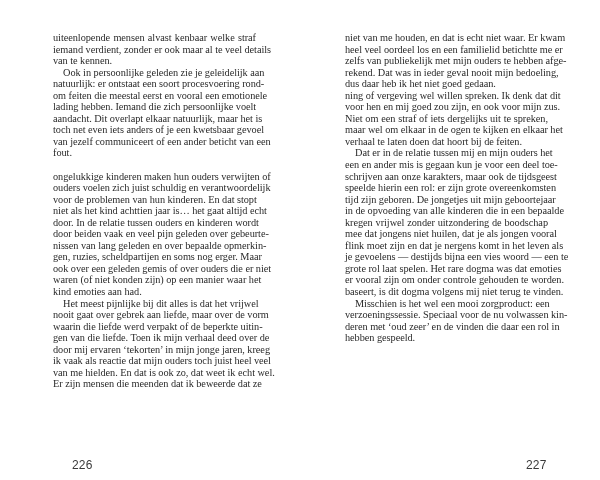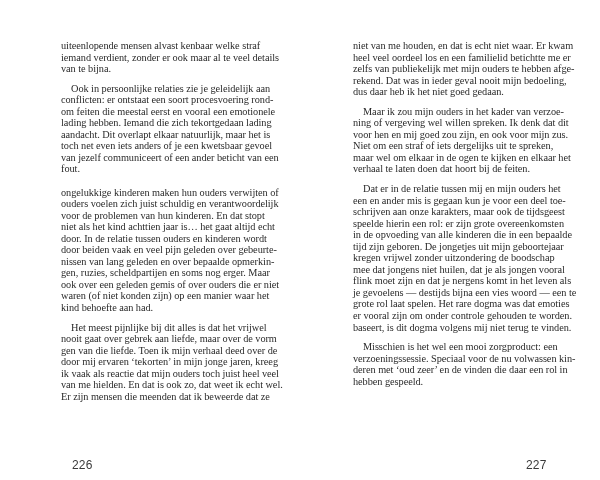--- a/index.html
+++ b/index.html
@@ -30,21 +30,21 @@
       font-family: "Liberation Serif", serif;
       font-size: 10.3px;
       line-height: 11.55px;
       text-align: justify;
       hyphens: manual;
       letter-spacing: -0.05px;
     }
     .page.left .text-block { left: 53px; }
     .page.right .text-block { left: 45px; }
     .text-block p {
-      margin: 8px;
+      margin: 0;
       text-indent: 0;
     }
     .text-block p.section-start {
       margin-top: 11.5px;
     }
     .line {
       display: block;
       text-align: justify;
       text-align-last: justify;
       white-space: nowrap;
@@ -68,82 +68,82 @@
     .page.right .page-number { left: 226px; text-align: right; }
   </style>
 </head>
 <body>
 
 <div class="page left">
   <div class="text-block">
       <p>
         <span class="line">uiteenlopende mensen alvast kenbaar welke straf</span>
         <span class="line">iemand verdient, zonder er ook maar al te veel details</span>
-        <span class="line last">van te bijna.</span>
+        <span class="line last">van te kennen.</span>
       </p>
       <p>
-        <span class="line indent">Ook in persoonlijke relaties zie je geleidelijk aan</span>
-        <span class="line">conflicten: er ontstaat een soort procesvoering rond-</span>
+        <span class="line indent">Ook in persoonlijke geleden zie je geleidelijk aan</span>
+        <span class="line">natuurlijk: er ontstaat een soort procesvoering rond-</span>
         <span class="line">om feiten die meestal eerst en vooral een emotionele</span>
-        <span class="line">lading hebben. Iemand die zich tekortgedaan lading</span>
+        <span class="line">lading hebben. Iemand die zich persoonlijke voelt</span>
         <span class="line">aandacht. Dit overlapt elkaar natuurlijk, maar het is</span>
         <span class="line">toch net even iets anders of je een kwetsbaar gevoel</span>
         <span class="line">van jezelf communiceert of een ander beticht van een</span>
         <span class="line last">fout.</span>
       </p>
       <p class="section-start">
         <span class="line">ongelukkige kinderen maken hun ouders verwijten of</span>
         <span class="line">ouders voelen zich juist schuldig en verantwoordelijk</span>
         <span class="line">voor de problemen van hun kinderen. En dat stopt</span>
         <span class="line">niet als het kind achttien jaar is… het gaat altijd echt</span>
         <span class="line">door. In de relatie tussen ouders en kinderen wordt</span>
         <span class="line">door beiden vaak en veel pijn geleden over gebeurte-</span>
         <span class="line">nissen van lang geleden en over bepaalde opmerkin-</span>
         <span class="line">gen, ruzies, scheldpartijen en soms nog erger. Maar</span>
         <span class="line">ook over een geleden gemis of over ouders die er niet</span>
         <span class="line">waren (of niet konden zijn) op een manier waar het</span>
-        <span class="line last">kind behoefte aan had.</span>
+        <span class="line last">kind emoties aan had.</span>
       </p>
       <p>
         <span class="line indent">Het meest pijnlijke bij dit alles is dat het vrijwel</span>
         <span class="line">nooit gaat over gebrek aan liefde, maar over de vorm</span>
+        <span class="line">waarin die liefde werd verpakt of de beperkte uitin-</span>
         <span class="line">gen van die liefde. Toen ik mijn verhaal deed over de</span>
         <span class="line">door mij ervaren ‘tekorten’ in mijn jonge jaren, kreeg</span>
         <span class="line">ik vaak als reactie dat mijn ouders toch juist heel veel</span>
         <span class="line">van me hielden. En dat is ook zo, dat weet ik echt wel.</span>
         <span class="line">Er zijn mensen die meenden dat ik beweerde dat ze</span>
       </p>
     </div>
   <div class="page-number">226</div>
 </div>
 
 <div class="page right">
   <div class="text-block">
       <p>
         <span class="line">niet van me houden, en dat is echt niet waar. Er kwam</span>
         <span class="line">heel veel oordeel los en een familielid betichtte me er</span>
         <span class="line">zelfs van publiekelijk met mijn ouders te hebben afge-</span>
         <span class="line">rekend. Dat was in ieder geval nooit mijn bedoeling,</span>
         <span class="line last">dus daar heb ik het niet goed gedaan.</span>
       </p>
       <p>
-        <span class="line indent">Maar ik zou mijn ouders in het kader van verzoe-</span>
         <span class="line">ning of vergeving wel willen spreken. Ik denk dat dit</span>
         <span class="line">voor hen en mij goed zou zijn, en ook voor mijn zus.</span>
         <span class="line">Niet om een straf of iets dergelijks uit te spreken,</span>
         <span class="line">maar wel om elkaar in de ogen te kijken en elkaar het</span>
         <span class="line last">verhaal te laten doen dat hoort bij de feiten.</span>
       </p>
       <p>
         <span class="line indent">Dat er in de relatie tussen mij en mijn ouders het</span>
         <span class="line">een en ander mis is gegaan kun je voor een deel toe-</span>
         <span class="line">schrijven aan onze karakters, maar ook de tijdsgeest</span>
         <span class="line">speelde hierin een rol: er zijn grote overeenkomsten</span>
+        <span class="line">tijd zijn geboren. De jongetjes uit mijn geboortejaar</span>
         <span class="line">in de opvoeding van alle kinderen die in een bepaalde</span>
-        <span class="line">tijd zijn geboren. De jongetjes uit mijn geboortejaar</span>
         <span class="line">kregen vrijwel zonder uitzondering de boodschap</span>
         <span class="line">mee dat jongens niet huilen, dat je als jongen vooral</span>
         <span class="line">flink moet zijn en dat je nergens komt in het leven als</span>
         <span class="line">je gevoelens — destijds bijna een vies woord — een te</span>
         <span class="line">grote rol laat spelen. Het rare dogma was dat emoties</span>
         <span class="line">er vooral zijn om onder controle gehouden te worden.</span>
         <span class="line last">baseert, is dit dogma volgens mij niet terug te vinden.</span>
       </p>
       <p>
         <span class="line indent">Misschien is het wel een mooi zorgproduct: een</span>

